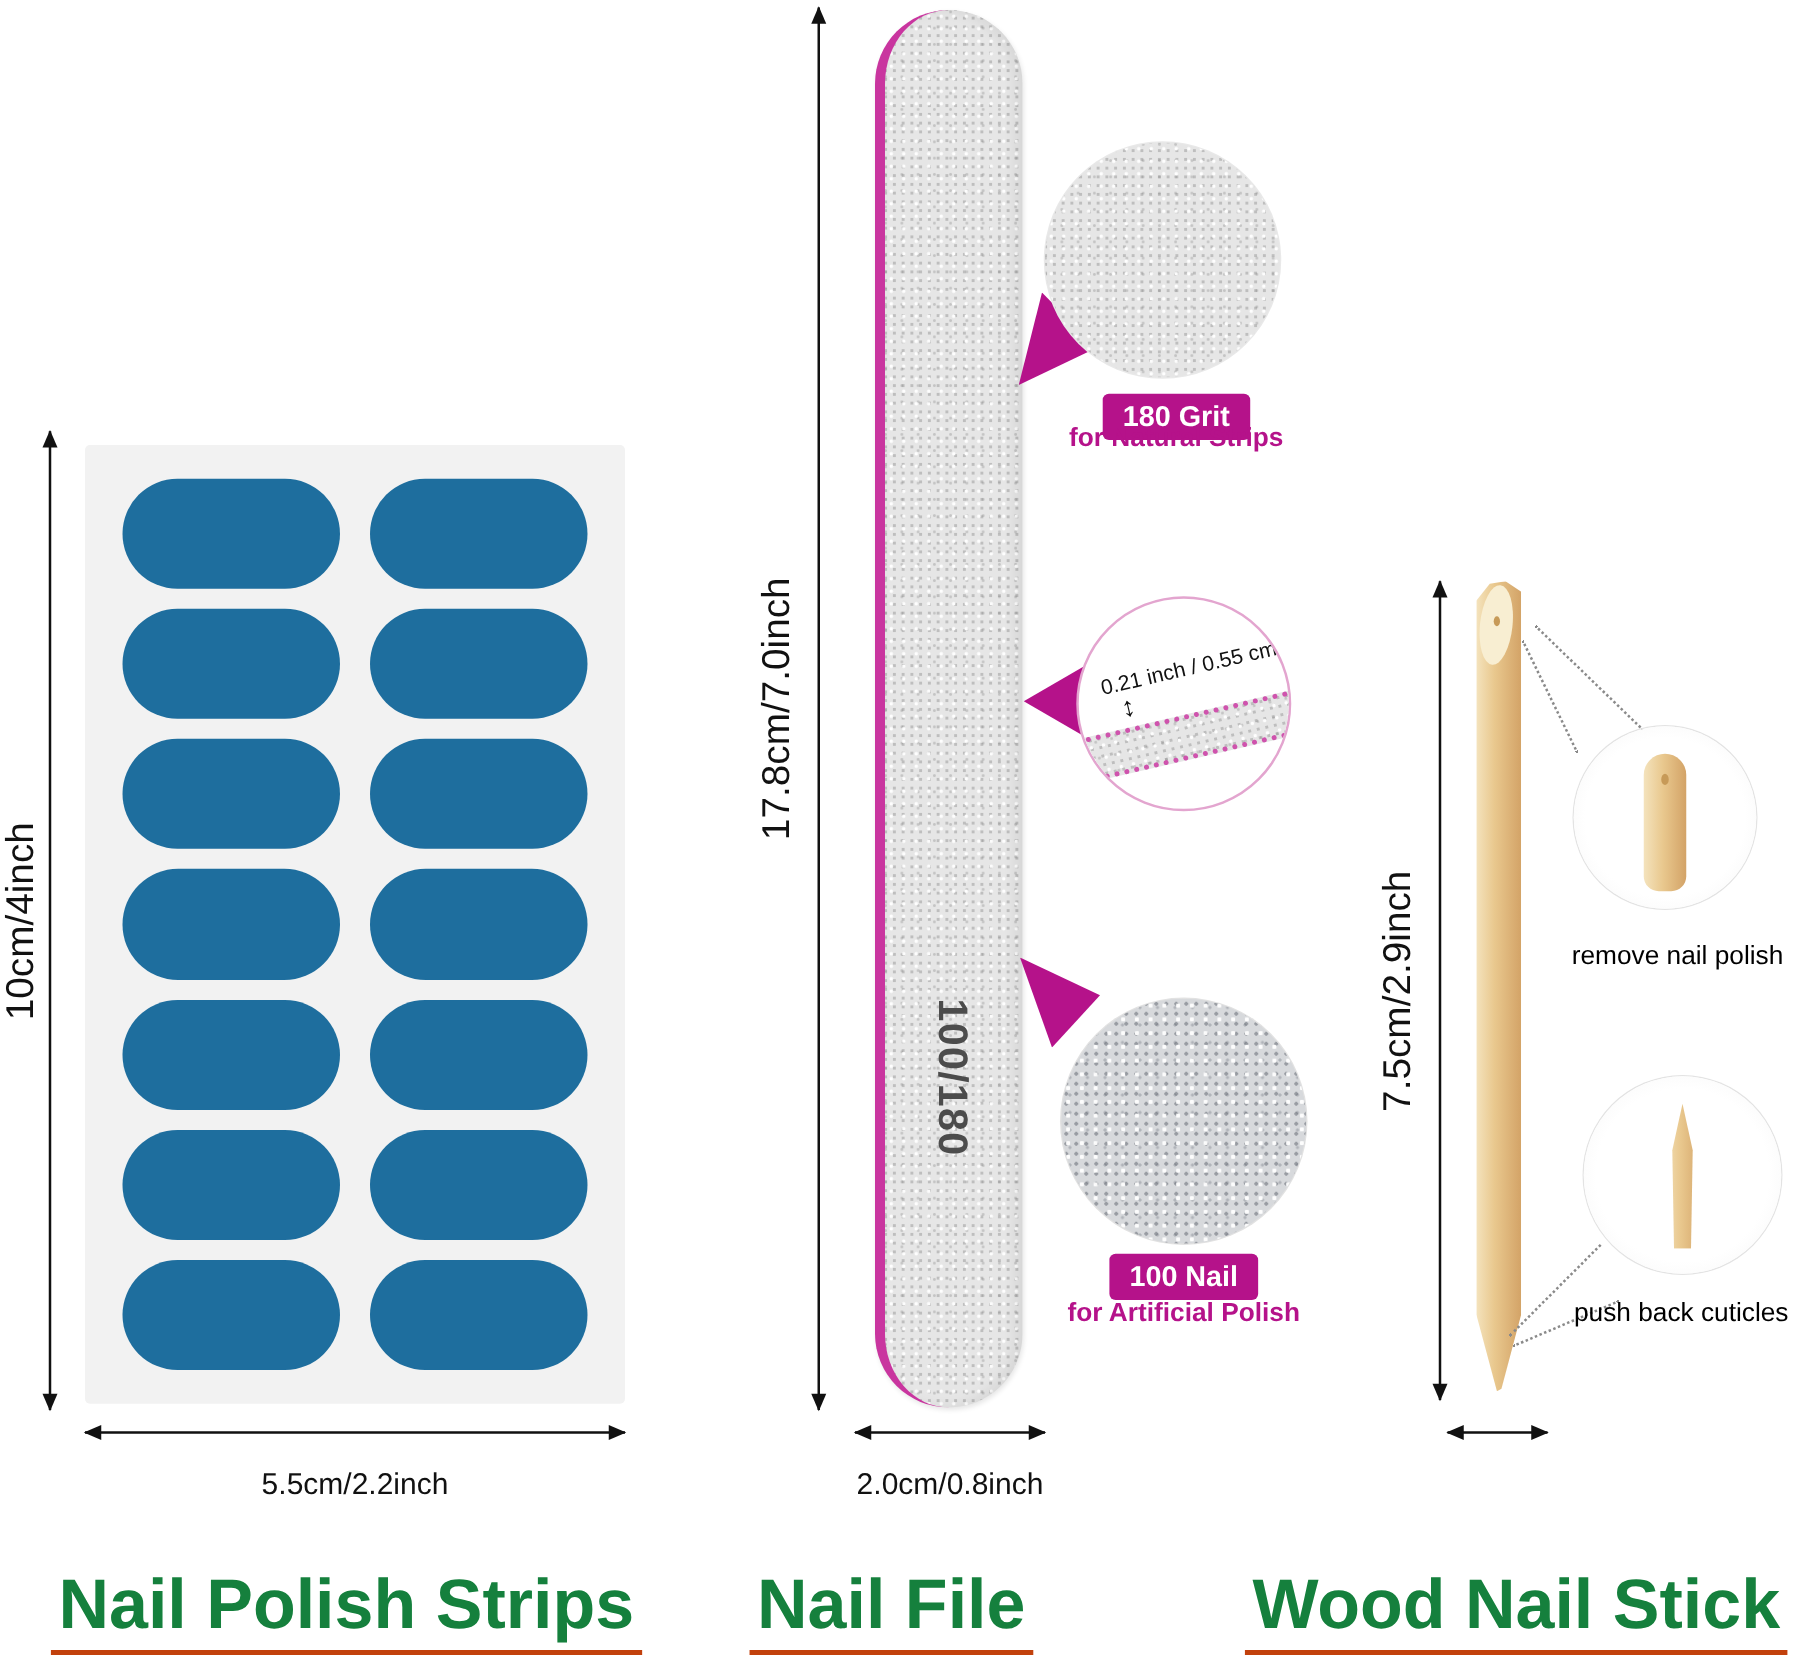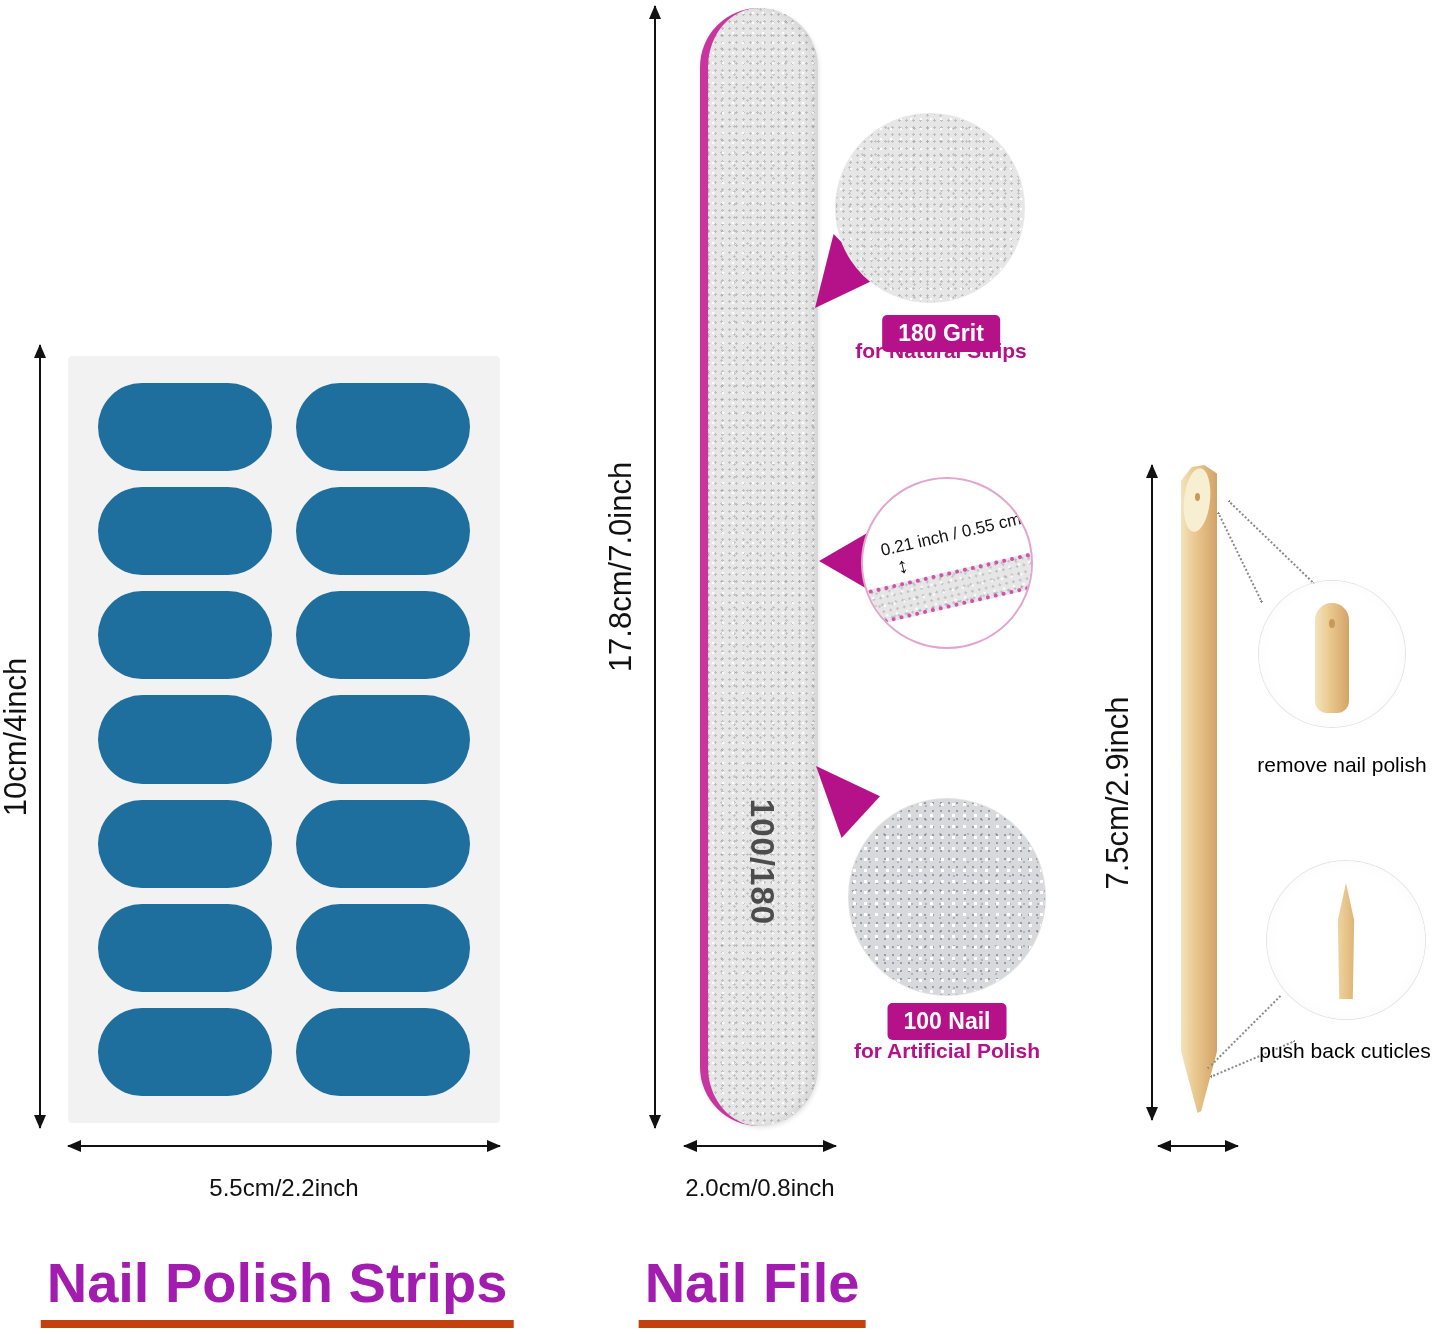--- a/index.html
+++ b/index.html
@@ -100,22 +100,22 @@
     background:#c79a58;border-radius:50%;}
   #stick-point-zoom{position:absolute;left:50%;top:22px;width:34px;height:116px;
     transform:translateX(-50%);
     clip-path:polygon(50% 0,74% 32%,70% 100%,30% 100%,26% 32%);
     background:linear-gradient(90deg,#f4e3bd 0%,#e9c88e 45%,#d3a367 100%);}
 
   .plain-caption{position:absolute;transform:translateX(-50%);font-size:21px;color:#000;white-space:nowrap;}
 
   
   .section-title{position:absolute;top:1250px;transform:translateX(-50%);white-space:nowrap;}
-  .section-title span{display:inline-block;font-size:56px;font-weight:bold;color:#a21caf;
-    border-bottom:8px solid #c2410c;padding:0 6px 5px;}
+  .section-title span{display:inline-block;font-size:56px;font-weight:bold;color:#15803d;
+    border-bottom:4px solid #c2410c;padding:0 6px 5px;}
 </style>
 </head>
 <body>
 
 <div id="stage">
 
   <div class="vdim" style="left:39px;top:345px;height:783px;"></div>
   <div class="vlabel" style="left:16px;top:737px;">10cm/4inch</div>
 
   <div id="strips-sheet">
@@ -187,17 +187,20 @@
   <div id="circle-stick-point" class="photo-circle">
     <div id="stick-point-zoom"></div>
   </div>
   <div class="plain-caption" style="left:1345px;top:1039px;">push back cuticles</div>
 
   <div class="hdim" style="left:1158px;top:1145px;width:80px;"></div>
 
   <div class="section-title" style="left:277px;">
     <span>Nail Polish Strips</span>
   </div>
-  <div class="section-title" style="left:752px;text-align:right;">
+  <div class="section-title" style="left:713px;text-align:right;">
     <span>Nail File</span>
   </div>
+  <div class="section-title" style="left:1213px;">
+    <span>Wood Nail Stick</span>
+  </div>
 
 </div>
 
 </body></html>

